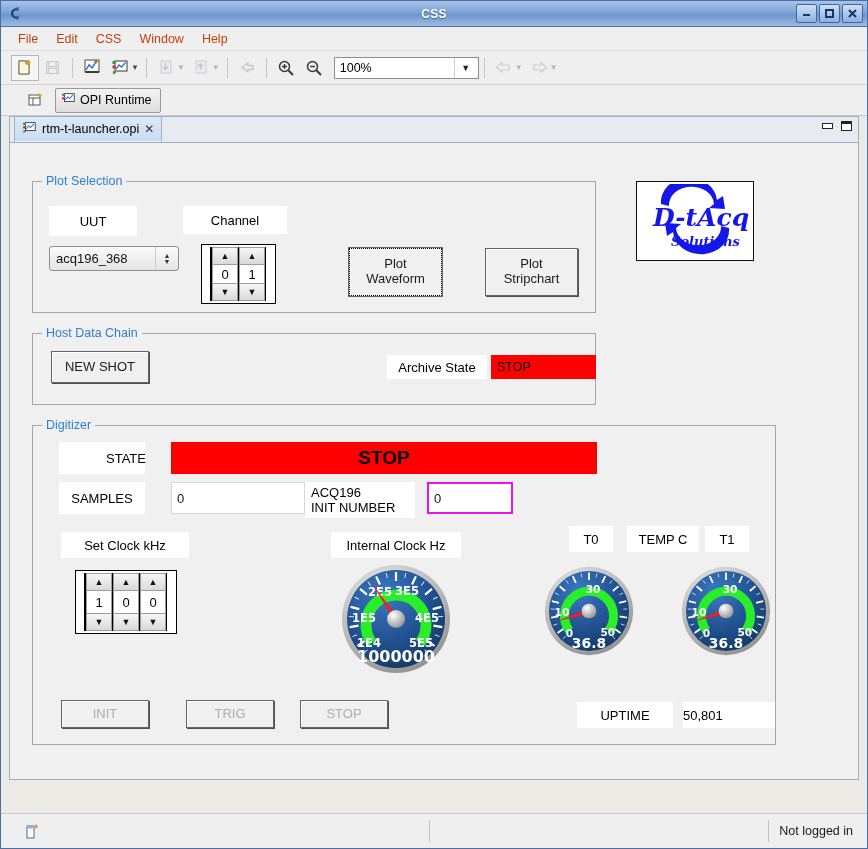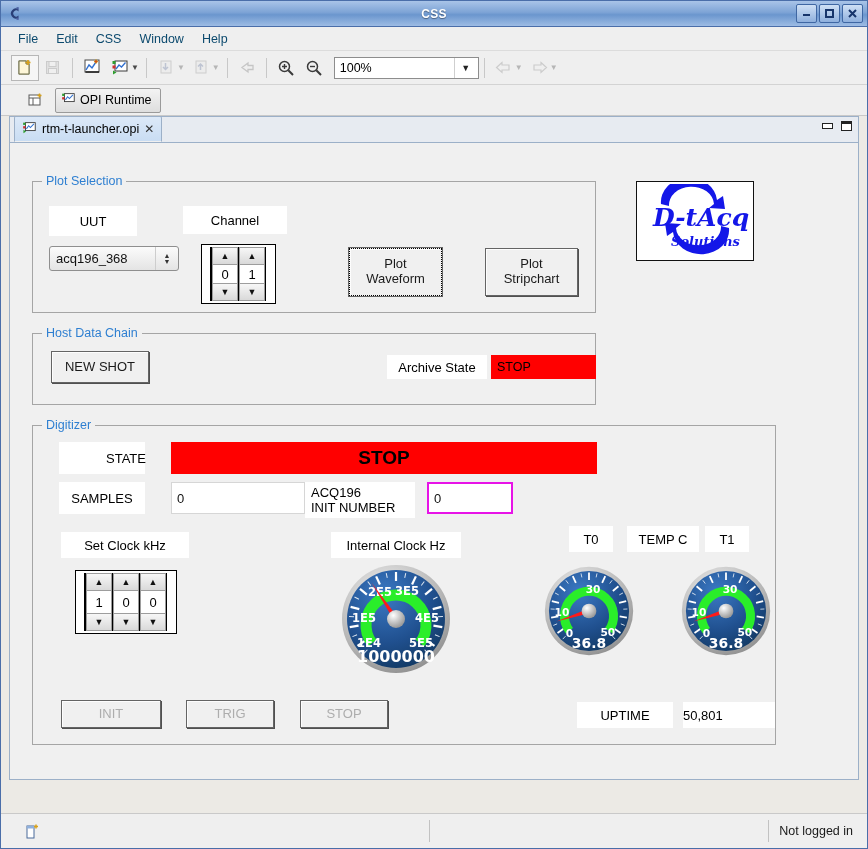--- a/index.html
+++ b/index.html
@@ -19,21 +19,21 @@
     font-size:12px;letter-spacing:.3px;text-shadow:0 1px 1px rgba(0,0,0,.4);pointer-events:none;}
   .win-btns{margin-left:auto;display:flex;gap:2px;padding-right:4px;z-index:2;}
   .win-btn{width:19px;height:17px;border:1px solid #3f67a3;border-radius:2px;
     background:linear-gradient(to bottom,#cfe0f5,#8fb0dd);display:flex;align-items:center;justify-content:center;
     font-size:10px;color:#17356b;cursor:pointer;}
   .win-btn .g{width:9px;height:9px;display:flex;align-items:center;justify-content:center;font-size:9px;line-height:1;}
 
   
   .menubar{height:23px;background:#efefef;display:flex;align-items:center;padding-left:8px;
     border-bottom:1px solid #dcdcdc;}
-  .menu-item{padding:2px 9px;font-size:12.5px;color:#0c4a6e;cursor:default;}
+  .menu-item{padding:2px 9px;font-size:12.5px;color:#c2410c;cursor:default;}
 
   
   .toolbar{height:33px;background:#efefef;display:flex;align-items:center;padding-left:10px;gap:0;
     border-bottom:1px solid #d3d3d3;}
   .tb-btn{width:26px;height:24px;display:flex;align-items:center;justify-content:center;cursor:pointer;border:1px solid transparent;}
   .tb-btn.framed{border:1px solid #b7b7b7;background:#f6f6f6;}
   .tb-sep{width:1px;height:20px;background:#c8c8c8;margin:0 5px;}
   .tb-caret{font-size:8px;color:#4a4a4a;margin-left:-3px;margin-right:2px;cursor:pointer;}
   .tb-caret.dis{color:#b6b6b6;}
   .zoom-combo{margin-left:6px;width:145px;height:22px;border:1px solid #8d8d8d;background:#fff;
@@ -729,21 +729,21 @@
               <text x="78" y="86">50</text>
             </g>
             <g transform="rotate(72 55 55)">
               <path d="M52.2 55 L55 97 L57.8 55 Z" fill="#ff1a1a"></path>
             </g>
             <circle cx="55" cy="55" r="9" fill="url(#hubT1)"></circle>
             <text x="55" y="100" font-family="DejaVu Sans, sans-serif" font-size="17" font-weight="bold" fill="#ffffff" text-anchor="middle">36.8</text>
           </svg>
         </div>
 
-        <div class="btn3d disabled" style="position:absolute;left:28px;top:274px;width:100px;height:28px;">INIT</div>
+        <div class="btn3d disabled" style="position:absolute;left:28px;top:274px;width:88px;height:28px;">INIT</div>
         <div class="btn3d disabled" style="position:absolute;left:153px;top:274px;width:88px;height:28px;">TRIG</div>
         <div class="btn3d disabled" style="position:absolute;left:267px;top:274px;width:88px;height:28px;">STOP</div>
 
         <div class="lbl" style="position:absolute;left:544px;top:276px;width:96px;height:26px;">UPTIME</div>
         <div class="lbl left" style="position:absolute;left:650px;top:276px;width:92px;height:26px;">50,801</div>
       </div>
 
     </div>
   </div>
 

